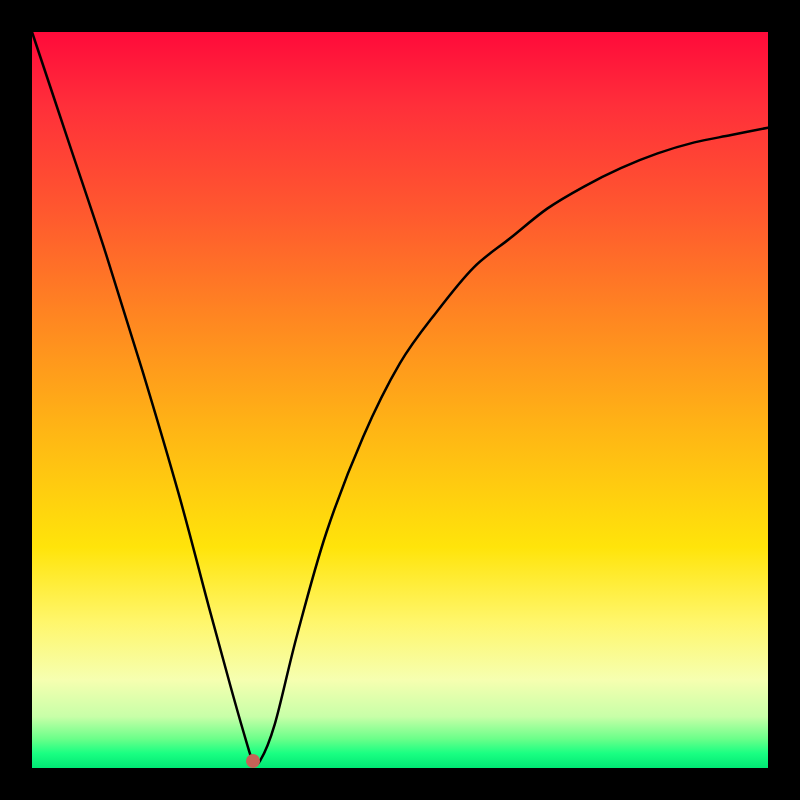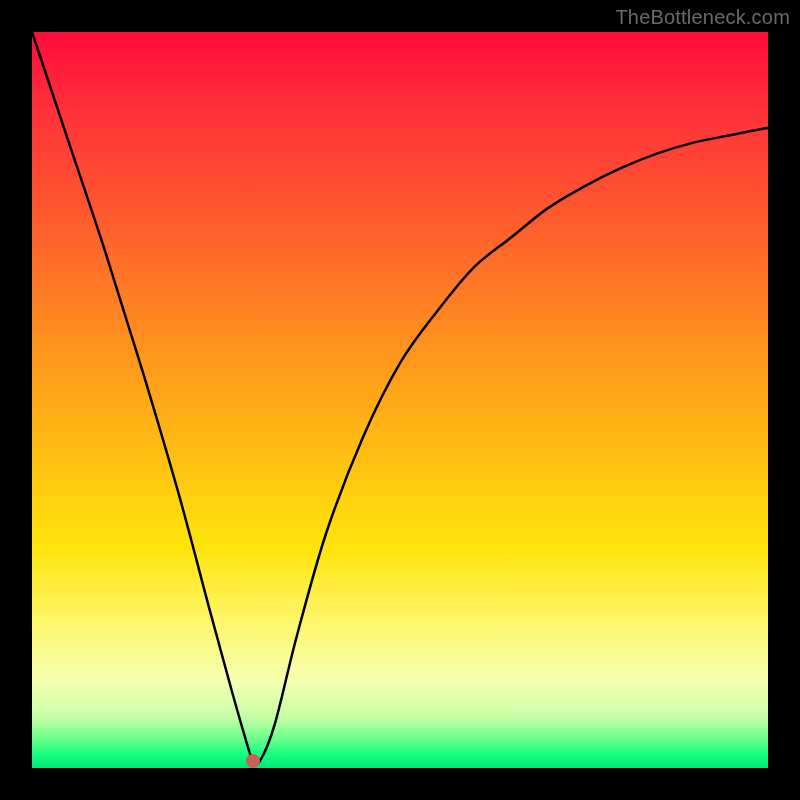--- a/index.html
+++ b/index.html
@@ -72,14 +72,13 @@
 
   <div class="plot">
 
     <svg class="curve" viewBox="0 0 736 736" preserveAspectRatio="none">
       <path id="curve-path" fill="none" stroke="#000" stroke-width="2.5" stroke-linejoin="round" stroke-linecap="round" d="M 0 0 C 6.133333333333334 18.399999999999995, 24.53333333333334 73.59999999999997, 36.800000000000004 110.39999999999998 C 49.06666666666667 147.2, 61.33333333333334 182.7733333333334, 73.60000000000001 220.80000000000007 C 85.86666666666667 258.8266666666667, 98.13333333333333 298.0799999999999, 110.39999999999999 338.55999999999995 C 122.66666666666666 379.03999999999996, 136.16000000000003 424.4266666666667, 147.20000000000002 463.68 C 158.24 502.93333333333334, 168.0533333333333 542.1866666666667, 176.64 574.08 C 185.22666666666666 605.9733333333334, 192.5866666666667 632.96, 198.72000000000003 655.04 C 204.85333333333335 677.1199999999999, 209.76 694.2933333333333, 213.44 706.56 C 217.12 718.8266666666666, 218.34666666666664 724.96, 220.79999999999998 728.64 C 223.25333333333333 732.3199999999999, 224.48 734.7733333333333, 228.16 728.64 C 231.84 722.5066666666667, 236.7466666666667 712.6933333333334, 242.88000000000002 691.84 C 249.01333333333335 670.9866666666667, 256.37333333333333 635.4133333333333, 264.96 603.52 C 273.5466666666666 571.6266666666667, 283.36 533.6, 294.40000000000003 500.48 C 305.44000000000005 467.36, 318.93333333333334 433.0133333333333, 331.2 404.8 C 343.46666666666664 376.5866666666667, 355.73333333333335 352.05333333333334, 368 331.2 C 380.26666666666665 310.34666666666664, 392.53333333333336 295.62666666666667, 404.8 279.68 C 417.06666666666666 263.73333333333335, 429.3333333333333 247.78666666666663, 441.59999999999997 235.51999999999998 C 453.8666666666666 223.25333333333333, 466.1333333333334 215.89333333333337, 478.40000000000003 206.08000000000004 C 490.6666666666667 196.2666666666667, 502.9333333333333 185.22666666666666, 515.1999999999999 176.64 C 527.4666666666666 168.0533333333333, 539.7333333333333 161.3066666666666, 552 154.55999999999995 C 564.2666666666667 147.8133333333333, 576.5333333333334 141.68000000000006, 588.8000000000001 136.16000000000008 C 601.0666666666667 130.6400000000001, 613.3333333333334 125.7333333333334, 625.6 121.44000000000005 C 637.8666666666667 117.1466666666667, 650.1333333333333 113.46666666666665, 662.4 110.39999999999998 C 674.6666666666666 107.3333333333333, 686.9333333333333 105.4933333333333, 699.1999999999999 103.03999999999996 C 711.4666666666666 100.58666666666663, 729.8666666666667 96.90666666666662, 736 95.67999999999995"></path>
     </svg>
 
     <div id="min-dot" class="min-dot" style="left: 220.8px; top: 728.64px;"></div>
   </div>
 
-  <div class="attribution">TheBottleneck.com</div>
 </div>
 
 </body></html>

